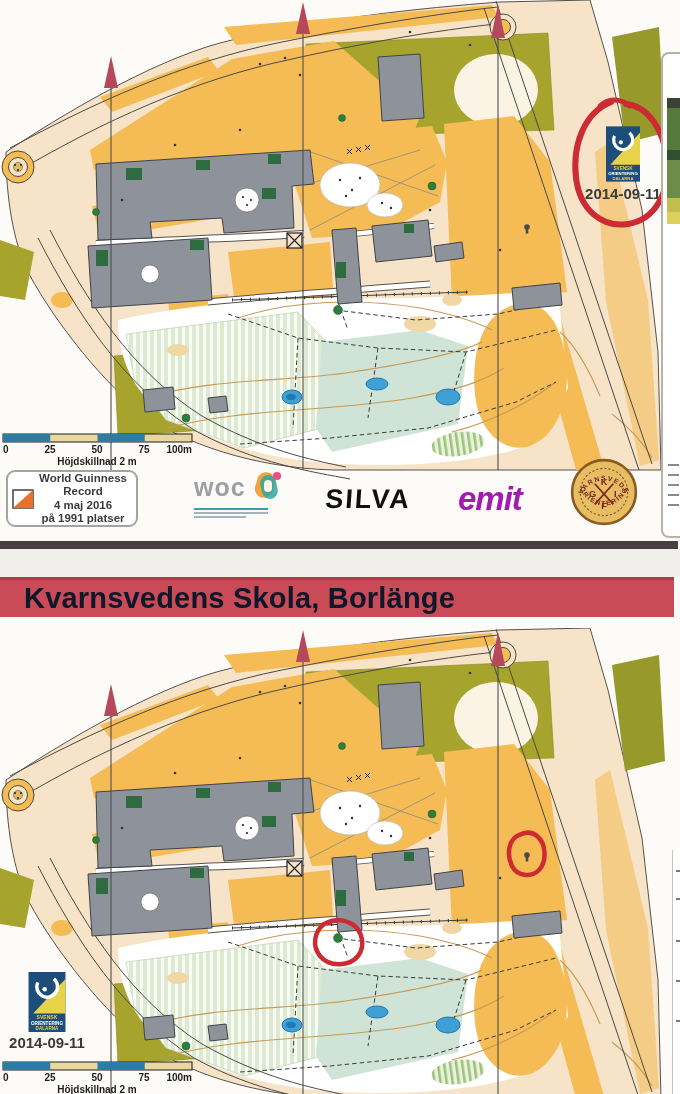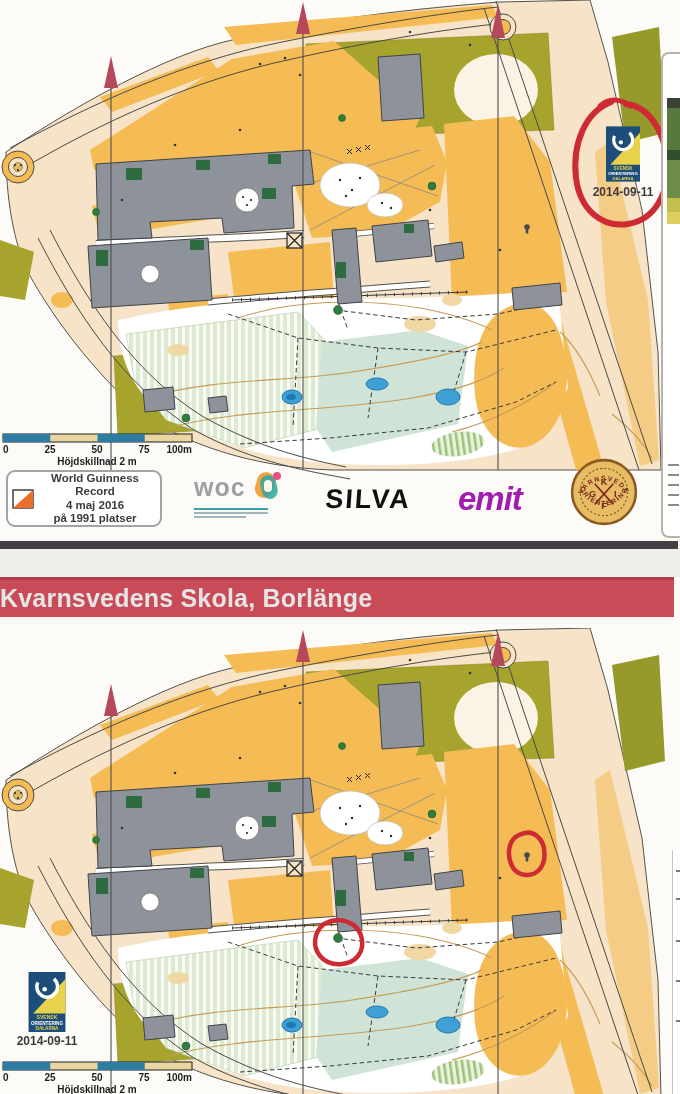--- a/index.html
+++ b/index.html
@@ -7,39 +7,39 @@
         font-family:"Liberation Sans",sans-serif;}
   .abs{position:absolute;}
   svg text{font-family:"Liberation Sans",sans-serif;}
 
   
   .separator{left:0;top:541px;width:678px;height:8px;background:#463f44;
              box-shadow:0 2px 0 #b9b5b2;}
   .gap{left:0;top:549px;width:680px;height:28px;background:#f1efec;}
   .banner{left:0;top:577px;width:674px;height:40px;background:#c94b57;
           border-top:3px solid #b03a46;box-sizing:border-box;}
-  .banner .title{color:#e5e5e5;font-size:25px;font-weight:bold;line-height:36px;
-                 padding-left:0;letter-spacing:.2px;}
+  .banner .title{color:#0f172a;font-size:29px;font-weight:bold;line-height:36px;
+                 padding-left:24px;letter-spacing:.2px;}
 
   
-  .record-box{left:6px;top:470px;width:156px;height:57px;background:#ffffff;
+  .record-box{left:6px;top:470px;width:132px;height:57px;background:#ffffff;
               border:2px solid #a3a3a3;border-radius:9px;display:flex;align-items:center;
               box-sizing:border-box;padding:2px 4px;}
   .record-text{flex:1;text-align:center;font-size:11.5px;font-weight:bold;color:#3b3b3b;
                line-height:13.5px;}
   .woc-wrap{left:194px;top:468px;width:92px;height:62px;}
   .woc-word{font-size:25px;font-weight:bold;color:#9aa0a6;letter-spacing:1px;line-height:38px;}
   .woc-bars div{height:2px;background:#9fb6bd;margin:2px 0;}
   .silva{left:314px;top:484px;width:108px;text-align:center;font-size:27px;font-weight:800;
          color:#101010;letter-spacing:2px;transform:skewX(-4deg);}
   .emit{left:458px;top:480px;width:80px;text-align:left;font-size:33px;font-weight:800;
         font-style:italic;color:#a21caf;letter-spacing:-1px;}
 
   
-  .orglogo-date{font-size:12px;font-weight:bold;color:#3a3a3a;text-align:center;width:76px;}
+  .orglogo-date{font-size:15px;font-weight:bold;color:#3a3a3a;text-align:center;width:76px;}
 
   
   .strip-top{left:661px;top:52px;width:19px;height:486px;background:#ffffff;
              border:2px solid #b9b2a8;border-right:none;border-radius:8px 0 0 8px;
              box-sizing:border-box;overflow:hidden;}
   .strip-band{position:absolute;left:4px;width:15px;}
   .strip-fineline{position:absolute;left:5px;width:11px;height:2px;background:#8b8b8b;}
   .strip-bottom{left:672px;top:850px;width:8px;height:244px;background:#ffffff;
                 border-left:1.5px solid #c9c2b8;}
   .strip-dash{position:absolute;left:3px;width:4px;height:2px;background:#777;}

